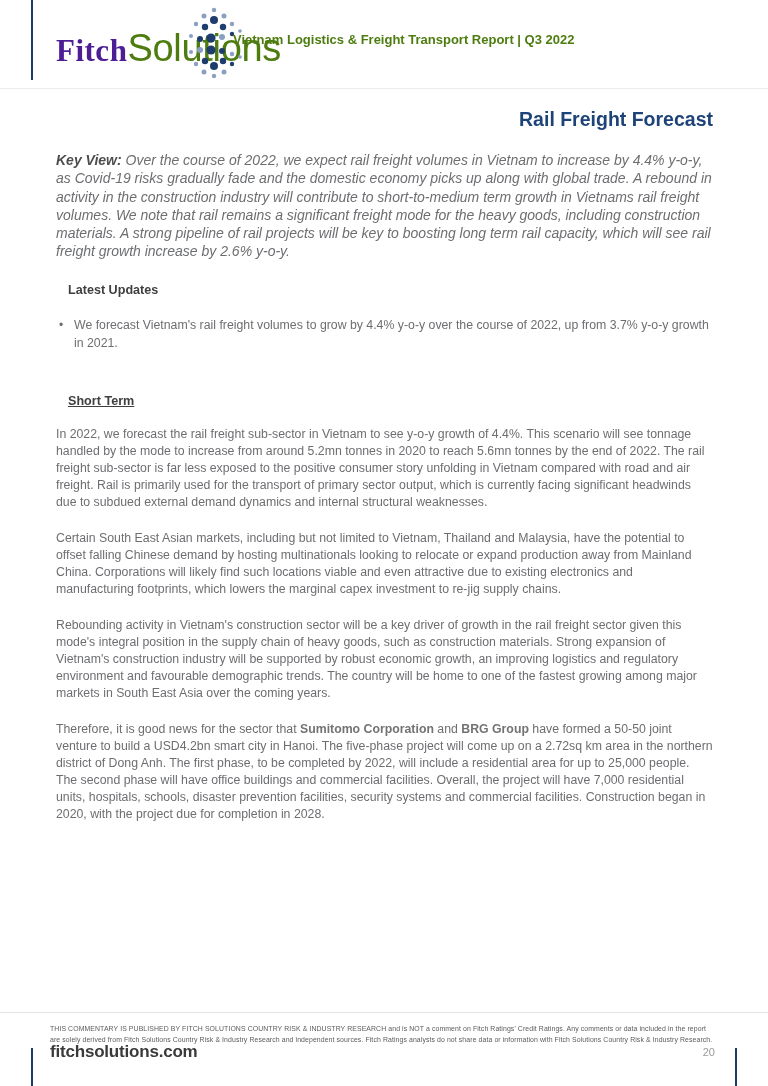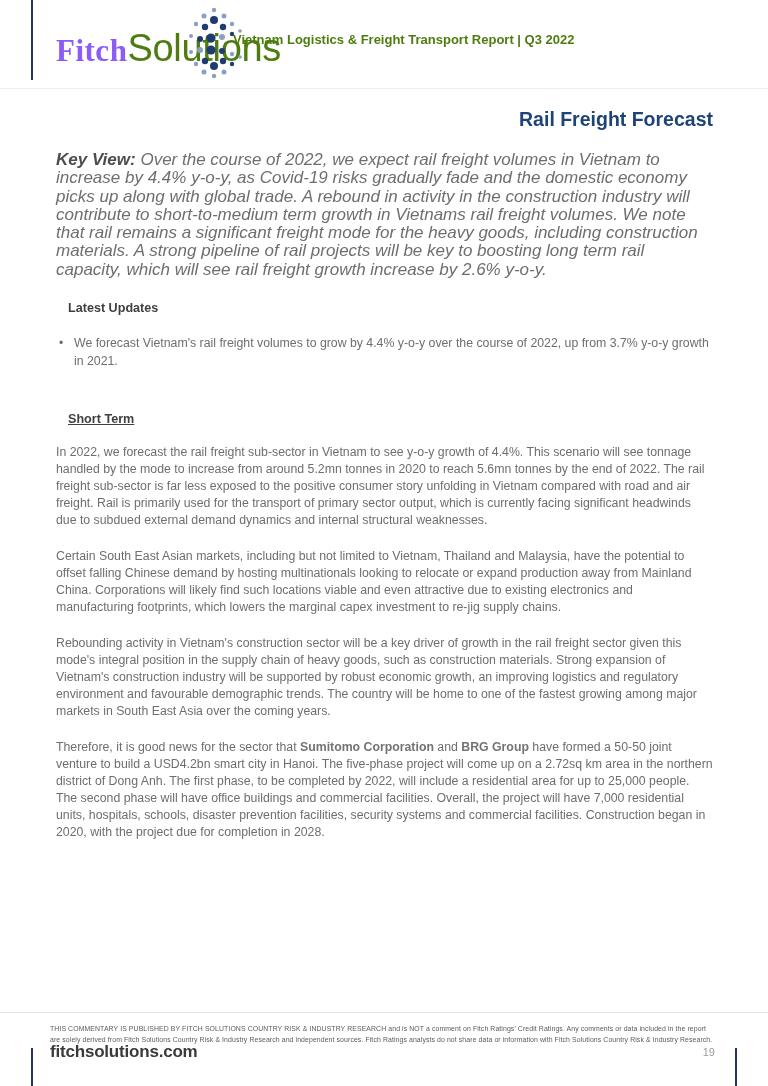--- a/index.html
+++ b/index.html
@@ -11,37 +11,37 @@
   
   .edge-line { position:absolute; width:2px; background:#1f3864; }
   .edge-top-left    { left:31px;  top:0;      height:80px; }
   .edge-bottom-left { left:31px;  top:1048px; height:38px; }
   .edge-bottom-right{ left:735px; top:1048px; height:38px; }
 
   
   .logo { position:absolute; left:56px; top:27px; white-space:nowrap; }
   .logo-fitch {
     font-family:"Liberation Serif","DejaVu Serif",serif;
-    font-weight:600; font-size:31px; color:#8b5cf6; letter-spacing:0.5px;
+    font-weight:600; font-size:31px; color:#4c1d95; letter-spacing:0.5px;
   }
   .logo-solutions {
     font-family:"Liberation Sans","DejaVu Sans",sans-serif;
     font-weight:300; font-size:38px; color:#4d7c0f; letter-spacing:-0.3px;
   }
   .logo-dots { position:absolute; left:183px; top:6px; }
   .report-title {
     position:absolute; right:55px; top:32px; width:480px; 
     font-size:13px; font-weight:bold; color:#4d7c0f;
   }
   .header-rule { position:absolute; left:0; right:0; top:88px; height:1px; background:#ededed; }
 
   
   main { position:absolute; left:56px; top:104px; width:657px; color:#6d6e71; }
   h1.doc-title { margin:4px 0 20px 0; font-size:19.5px; font-weight:bold; color:#1e4378;text-align:right; }
-  .keyview { margin:7px 0 22px 0; font-size:17px; line-height:18.3px; font-style:italic; color:#6d6e71; }
+  .keyview { margin:7px 0 22px 0; font-size:14px; line-height:18.3px; font-style:italic; color:#6d6e71; }
   .keyview b { color:#4d4d4d; }
   h2.sub { margin:0 0 0 0; font-size:12.6px; font-weight:bold; color:#3f3f3f;padding-left:12px; }
   h2.latest { margin-top:0; }
   h2.shortterm { margin-top:42px;text-decoration:underline; }
   ul.updates { margin:19px 0 0 0; padding:0 0 0 16px; list-style:none; }
   ul.updates li { position:relative; font-size:12.3px; line-height:18.2px; color:#6d6e71; padding-left:2px; }
   ul.updates li::before {
     content:"•"; position:absolute; left:-13px; top:0; color:#6d6e71; font-size:12px;
   }
   main p.body { margin:19px 0 0 0; font-size:12.3px; line-height:17px; color:#6d6e71; }
@@ -119,18 +119,18 @@
 
     <p class="body first-after-heading">In 2022, we forecast the rail freight sub-sector in Vietnam to see y-o-y growth of 4.4%. This scenario will see tonnage handled by the mode to increase from around 5.2mn tonnes in 2020 to reach 5.6mn tonnes by the end of 2022. The rail freight sub-sector is far less exposed to the positive consumer story unfolding in Vietnam compared with road and air freight. Rail is primarily used for the transport of primary sector output, which is currently facing significant headwinds due to subdued external demand dynamics and internal structural weaknesses.</p>
     <p class="body">Certain South East Asian markets, including but not limited to Vietnam, Thailand and Malaysia, have the potential to offset falling Chinese demand by hosting multinationals looking to relocate or expand production away from Mainland China. Corporations will likely find such locations viable and even attractive due to existing electronics and manufacturing footprints, which lowers the marginal capex investment to re-jig supply chains.</p>
     <p class="body">Rebounding activity in Vietnam's construction sector will be a key driver of growth in the rail freight sector given this mode's integral position in the supply chain of heavy goods, such as construction materials. Strong expansion of Vietnam's construction industry will be supported by robust economic growth, an improving logistics and regulatory environment and favourable demographic trends. The country will be home to one of the fastest growing among major markets in South East Asia over the coming years.</p>
     <p class="body"><span>Therefore, it is good news for the sector that </span><b>Sumitomo Corporation</b><span> and </span><b>BRG Group</b><span> have formed a 50-50 joint venture to build a USD4.2bn smart city in Hanoi. The five-phase project will come up on a 2.72sq km area in the northern district of Dong Anh. The first phase, to be completed by 2022, will include a residential area for up to 25,000 people. The second phase will have office buildings and commercial facilities. Overall, the project will have 7,000 residential units, hospitals, schools, disaster prevention facilities, security systems and commercial facilities. Construction began in 2020, with the project due for completion in 2028.</span></p>
   </main>
 
   <div class="footer-rule"></div>
   <div class="disclaimer">THIS COMMENTARY IS PUBLISHED BY FITCH SOLUTIONS COUNTRY RISK &amp; INDUSTRY RESEARCH and is NOT a comment on Fitch Ratings' Credit Ratings. Any comments or data included in the report are solely derived from Fitch Solutions Country Risk &amp; Industry Research and independent sources. Fitch Ratings analysts do not share data or information with Fitch Solutions Country Risk &amp; Industry Research.</div>
   <a class="site-link">fitchsolutions.com</a>
-  <div class="page-number">19</div>
+  <div class="page-number">20</div>
 
   <div class="edge-line edge-bottom-left"></div>
   <div class="edge-line edge-bottom-right"></div>
 
 </div>
 
 </body></html>

